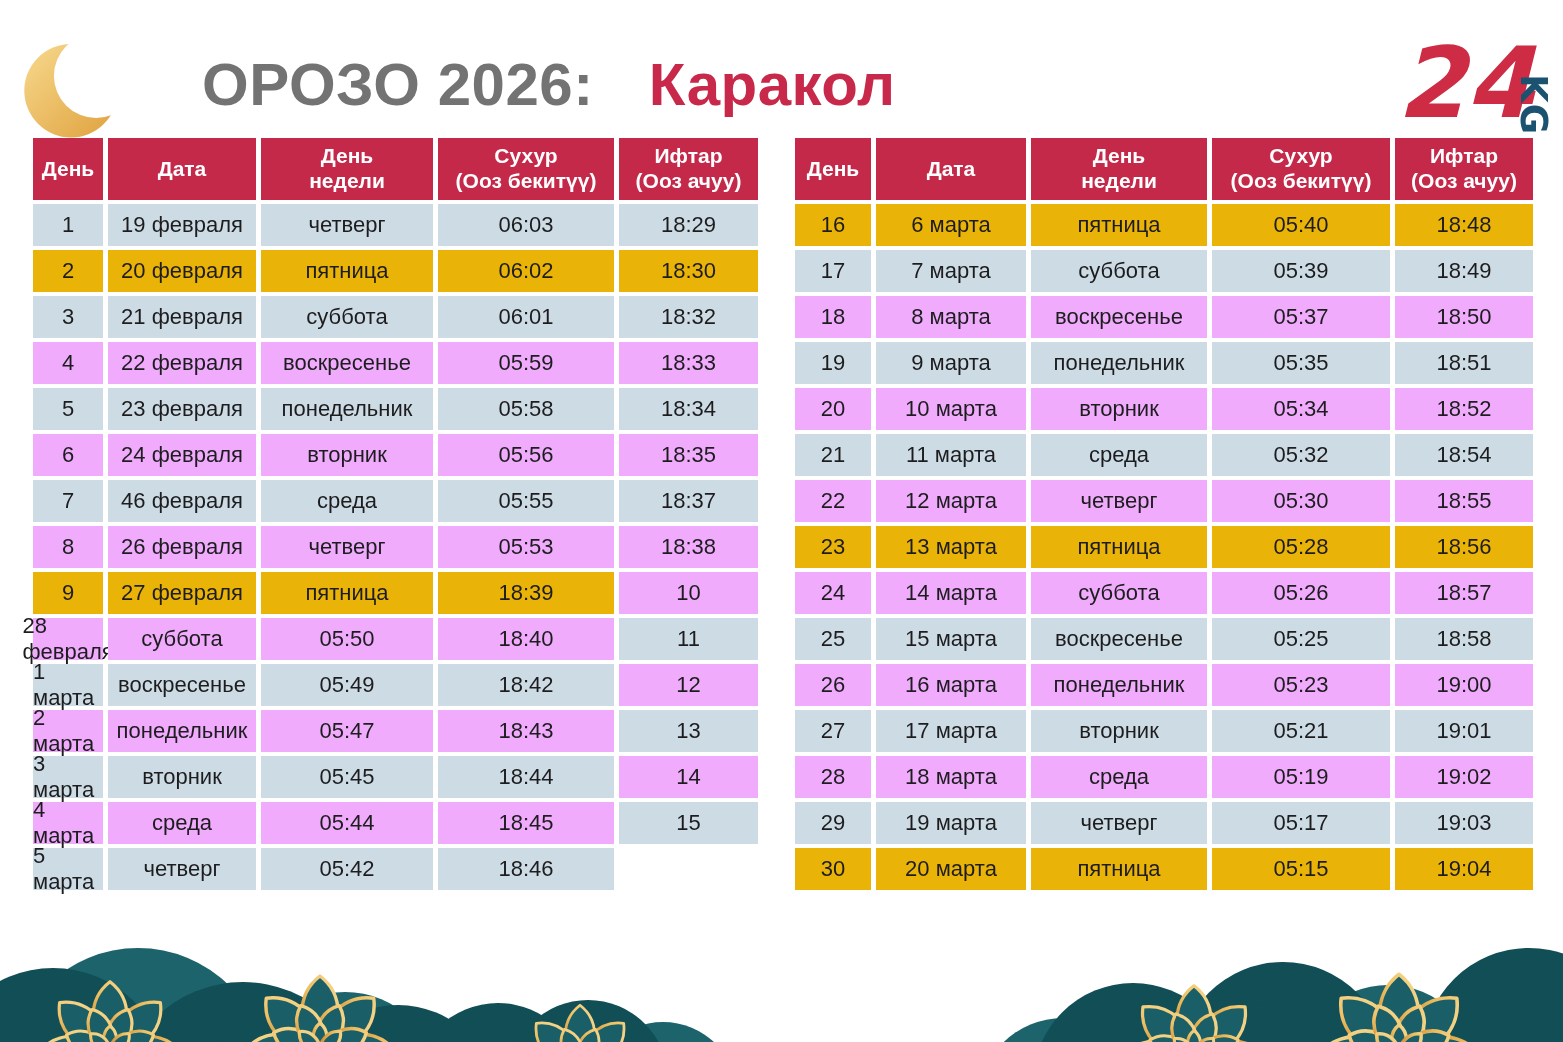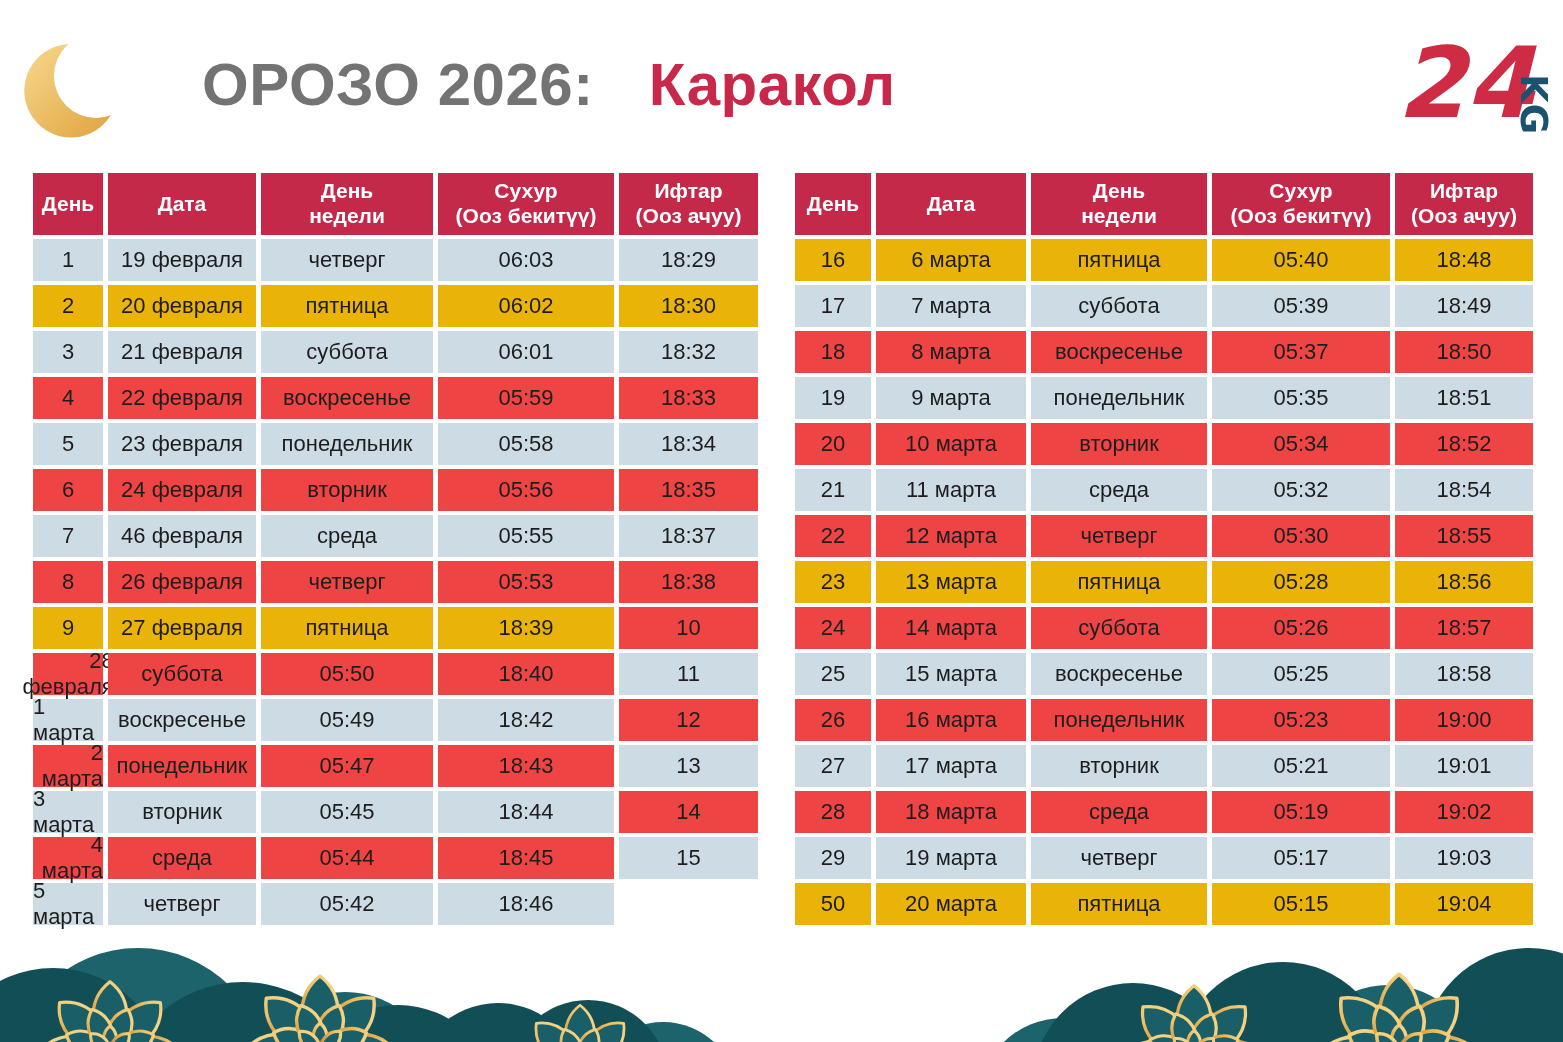--- a/index.html
+++ b/index.html
@@ -7,28 +7,28 @@
   .page{position:absolute;inset:0;width:1563px;height:1042px;background:#fff;overflow:hidden;}
 
   
   .moon{position:absolute;left:22px;top:26px;}
   .title{position:absolute;left:202px;top:50px;font-size:60px;font-weight:800;letter-spacing:.5px;white-space:nowrap;}
   .title .main{color:#737373;}
   .title .city{color:#c8284a;margin-left:19px;}
   .logo{position:absolute;left:1387px;top:22px;}
 
   
-  .sched{position:absolute;top:173px;display:grid;column-gap:5px;row-gap:4px;}
+  .sched{position:absolute;top:138px;display:grid;column-gap:5px;row-gap:4px;}
   #table-left{left:33px;grid-template-columns:70px 148px 172px 176px 139px;}
   #table-right{left:795px;grid-template-columns:76px 150px 176px 178px 138px;}
   .th{height:62px;background:#c5294a;color:#fff;display:flex;flex-direction:column;align-items:center;justify-content:center;
       font-weight:700;font-size:21px;line-height:1.18;text-align:center;}
   .td{height:42px;display:flex;align-items:center;justify-content:center;font-size:22px;color:#1d1d1f;}
   .tone-blue{background:#cddce4;}
-  .tone-white{background:#ef4444;text-align:right;}
+  .tone-white{background:#f0abfc;}
   .tone-friday{background:#eab308;font-weight:400;}
 
   
   .decor{position:absolute;inset:0;overflow:hidden;pointer-events:none;}
   .cc{position:absolute;border-radius:50%;}
   .cc.d{background:#114e56;}
   .cc.l{background:#1c636c;}
   .flower{position:absolute;}
 </style>
 </head>
@@ -265,21 +265,21 @@
     <div class="td tone-white">среда</div>
     <div class="td tone-white">05:19</div>
     <div class="td tone-white">19:02</div>
 
     <div class="td tone-blue">29</div>
     <div class="td tone-blue">19 марта</div>
     <div class="td tone-blue">четверг</div>
     <div class="td tone-blue">05:17</div>
     <div class="td tone-blue">19:03</div>
 
-    <div class="td tone-friday">50</div>
+    <div class="td tone-friday">30</div>
     <div class="td tone-friday">20 марта</div>
     <div class="td tone-friday">пятница</div>
     <div class="td tone-friday">05:15</div>
     <div class="td tone-friday">19:04</div>
   </div>
 
   <svg width="0" height="0" style="position:absolute">
     <defs>
       <linearGradient id="gold" x1="0" y1="1" x2="1" y2="0">
         <stop offset="0" stop-color="#c0802a"></stop>

